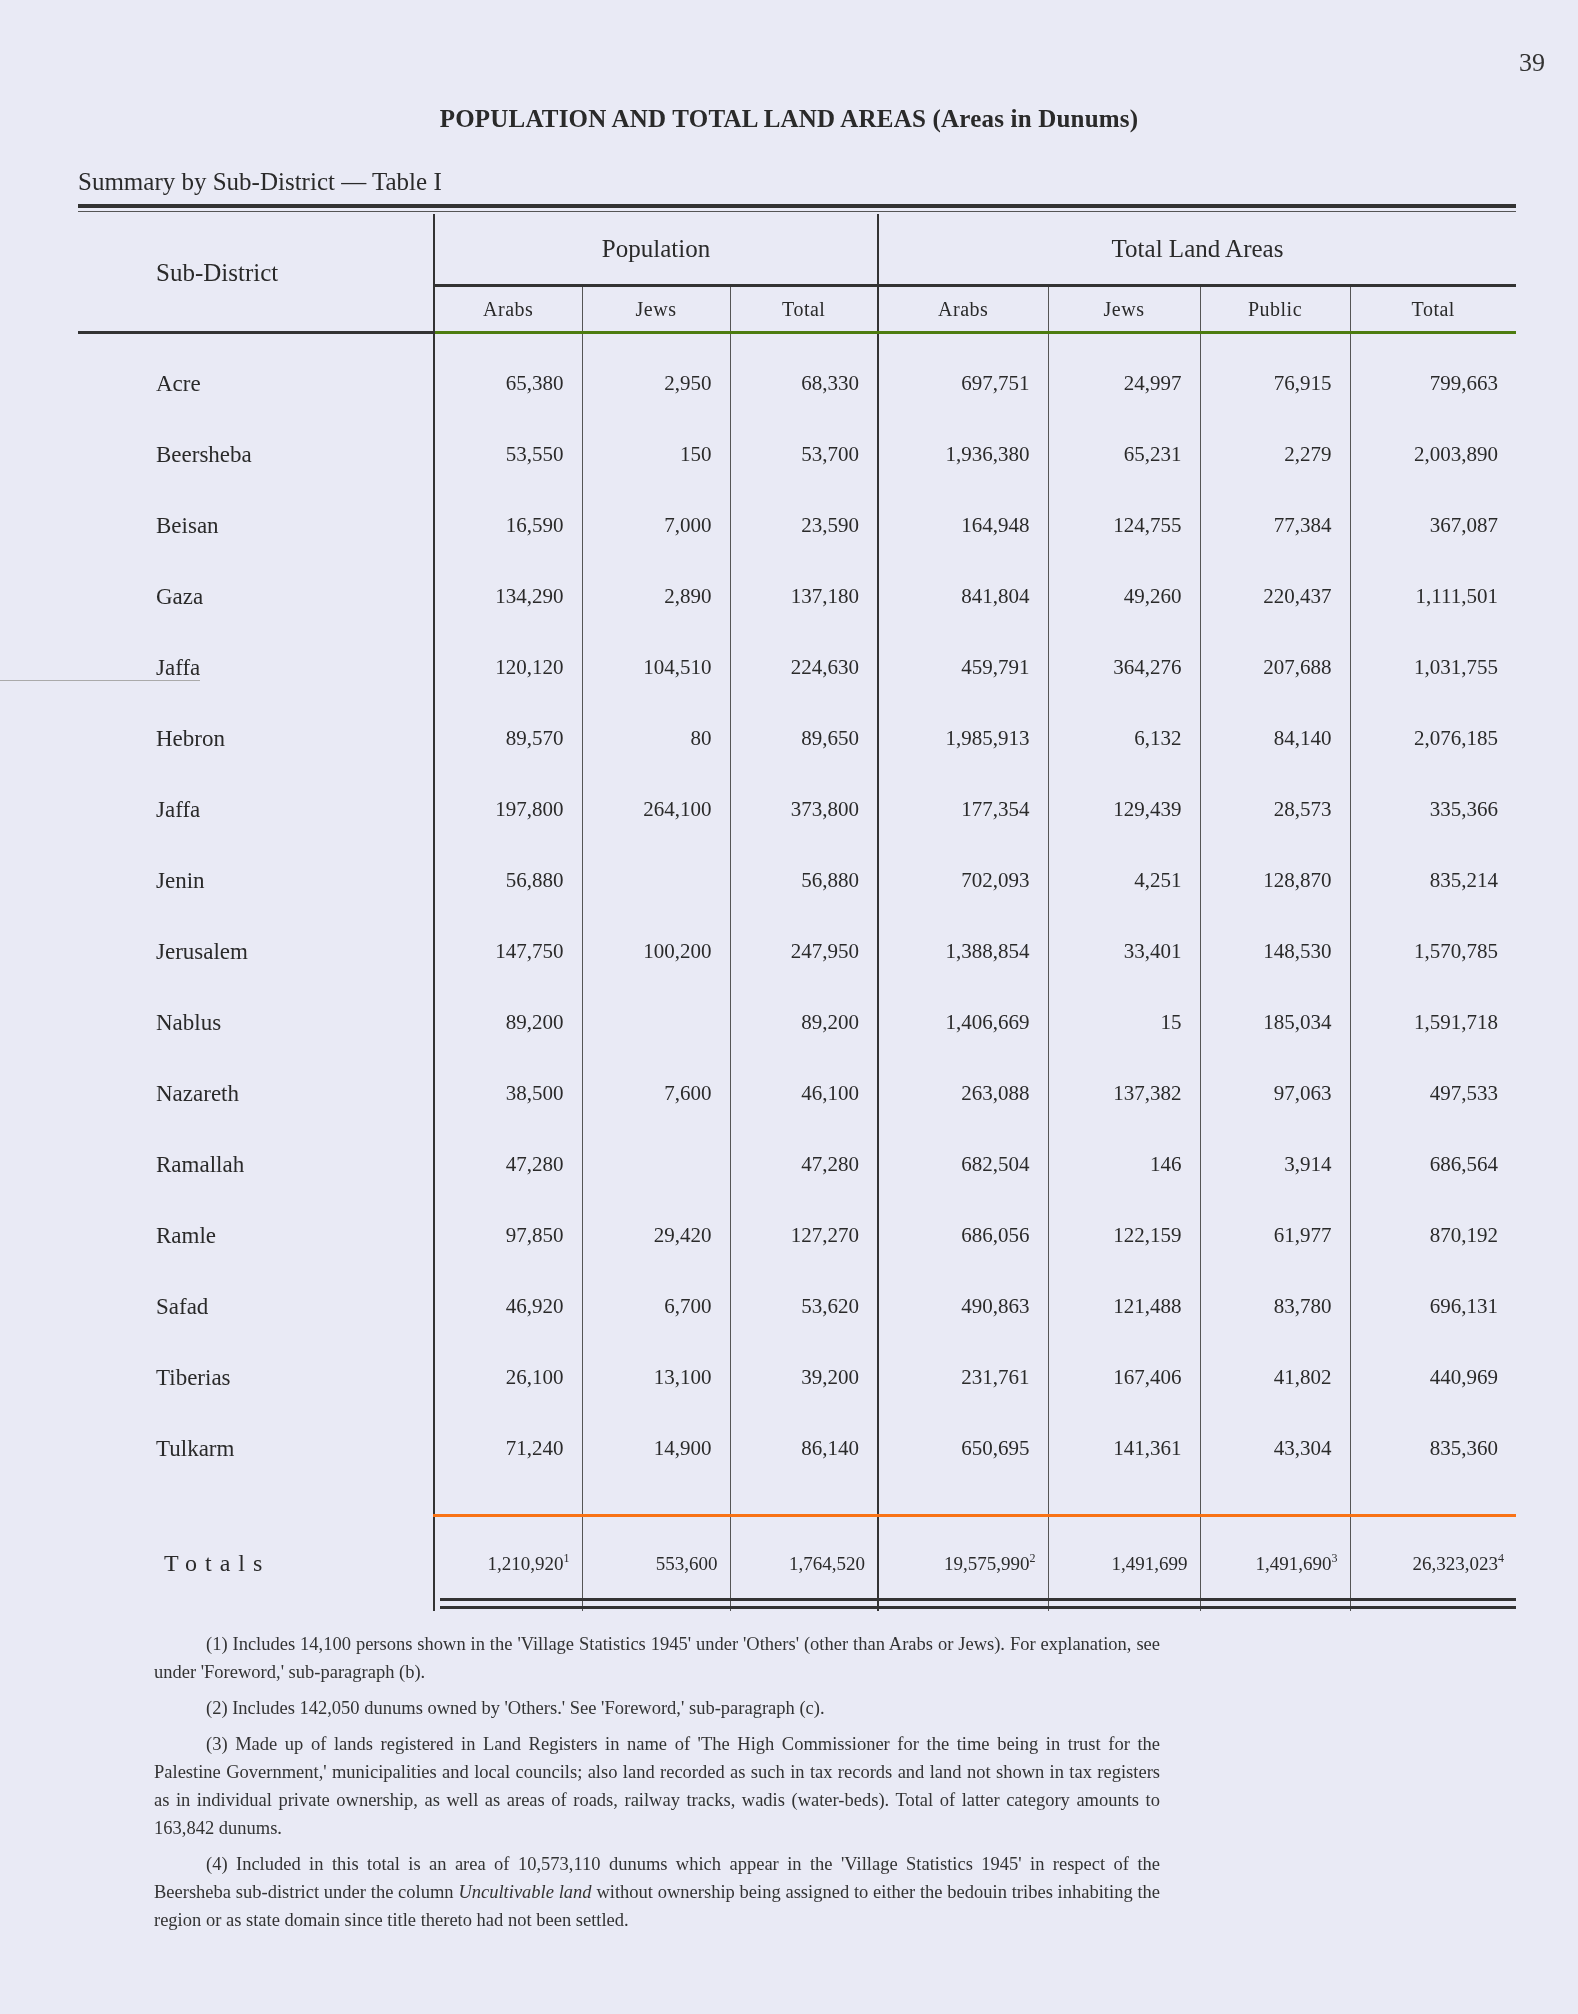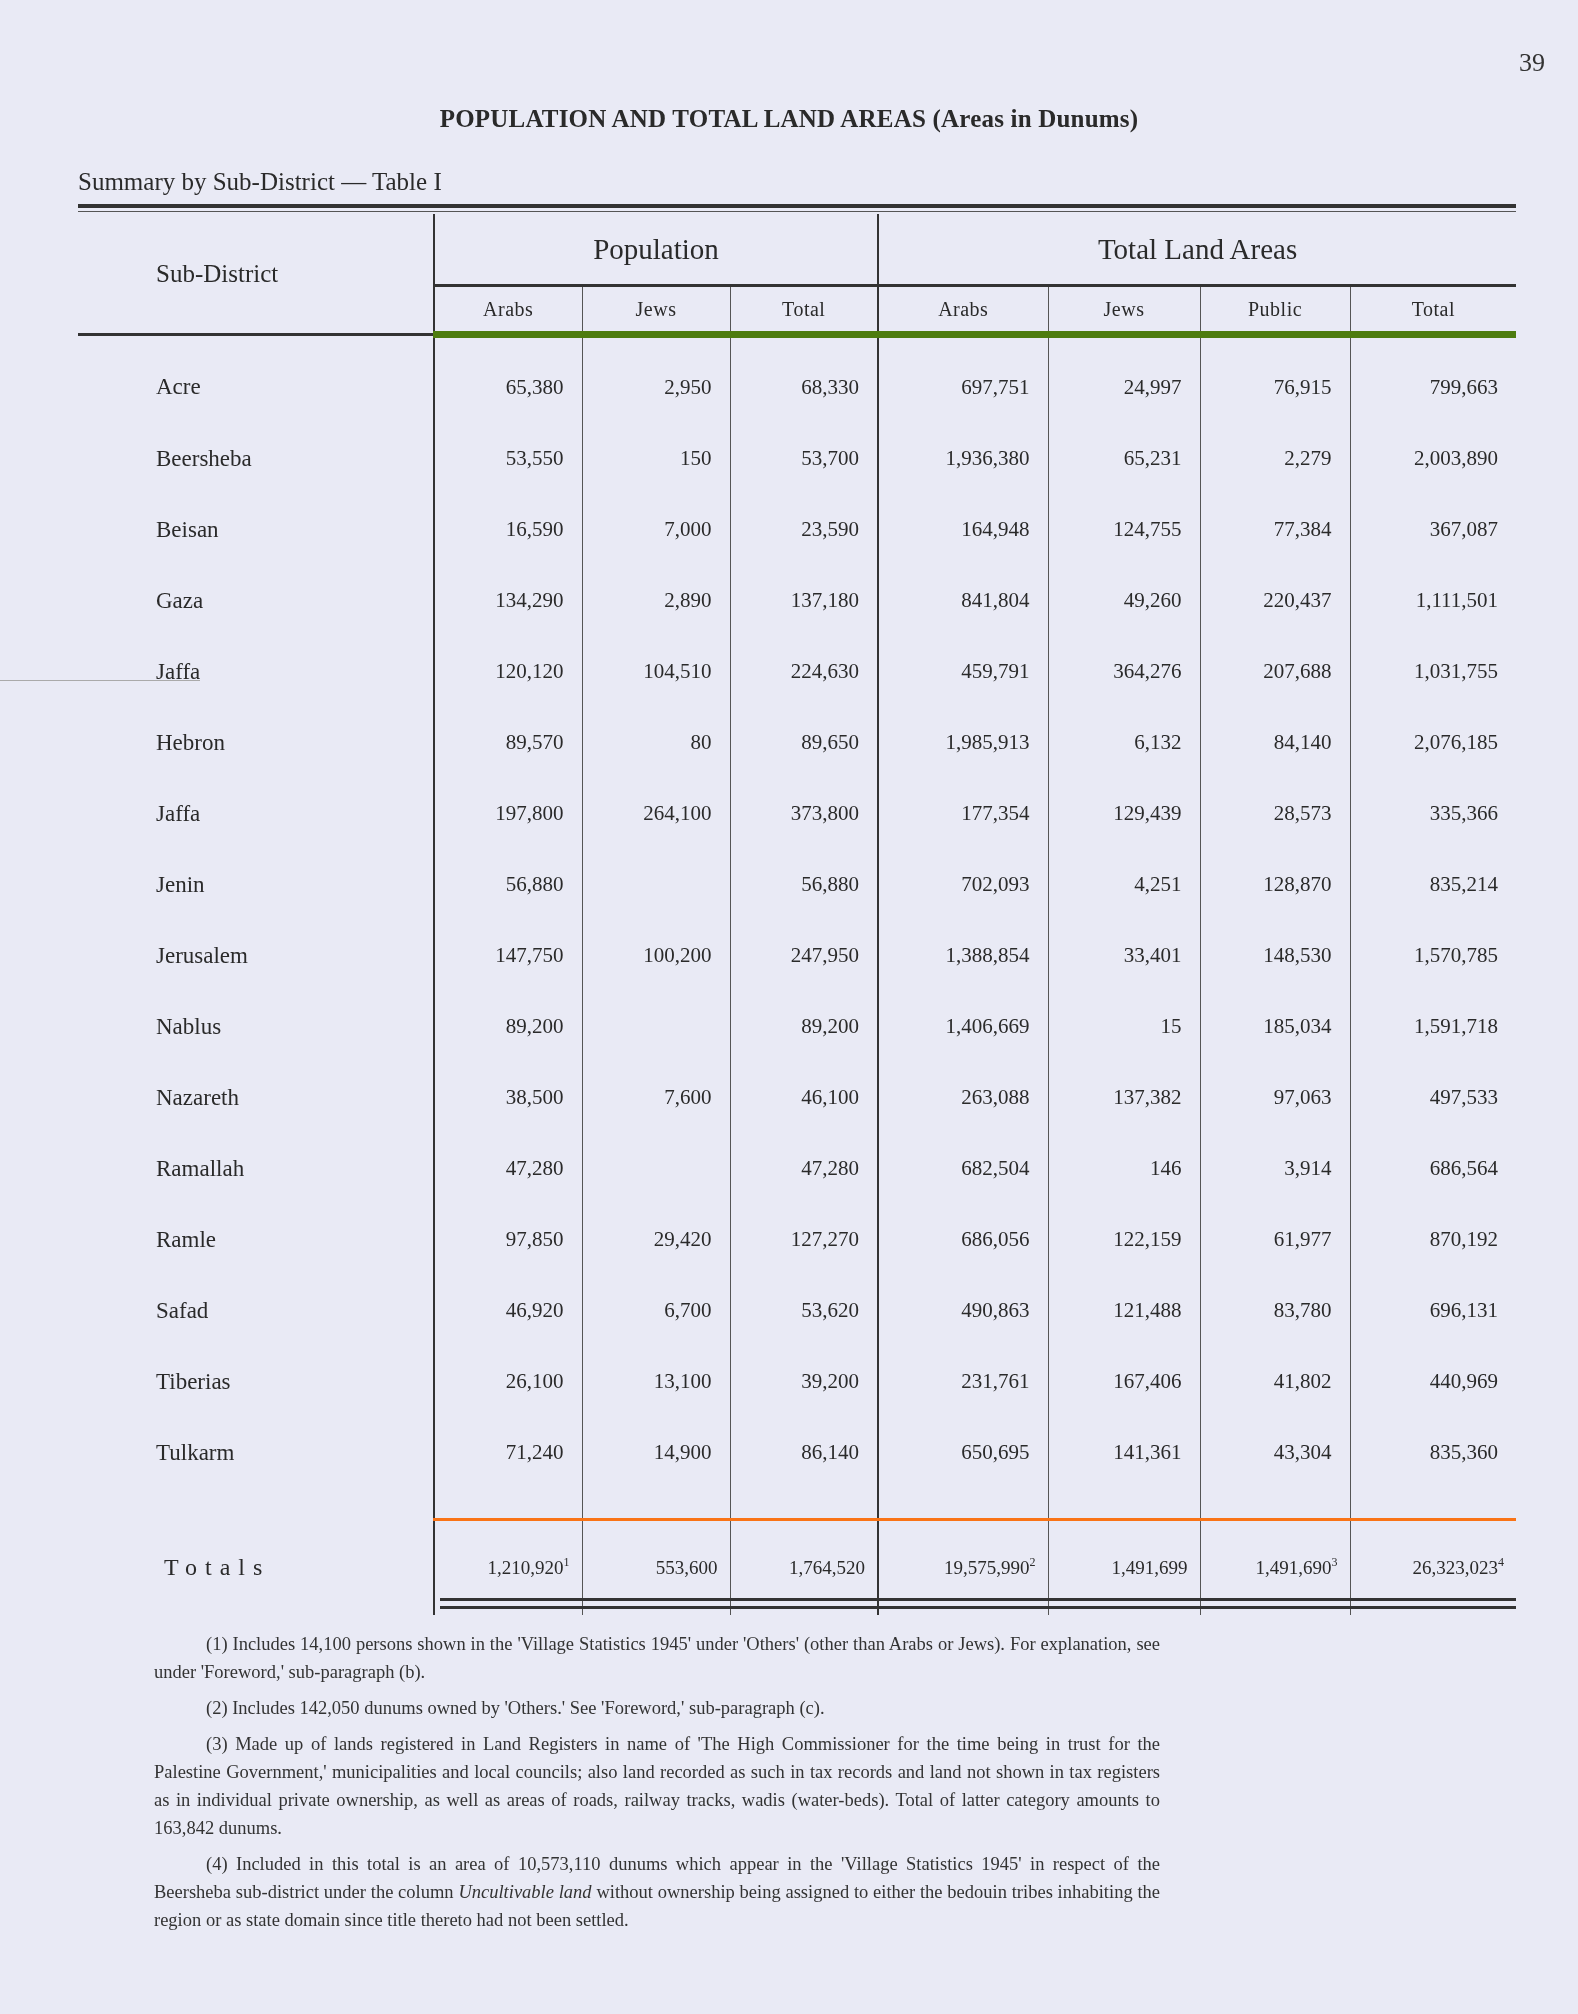--- a/index.html
+++ b/index.html
@@ -35,23 +35,23 @@
   table.main td, table.main th { padding: 0; }
   col.c-name { width: 356px; }
   col.c-pa { width: 148px; }
   col.c-pj { width: 148px; }
   col.c-pt { width: 148px; }
   col.c-la { width: 170px; }
   col.c-lj { width: 152px; }
   col.c-lp { width: 150px; }
   col.c-lt { width: 166px; }
 
-  .h-group { height: 70px; font-weight: normal; font-size: 29px; text-align: center; vertical-align: middle; }
+  .h-group { height: 70px; font-weight: normal; font-size: 25px; text-align: center; vertical-align: middle; }
   .h-name { font-weight: normal; font-size: 25px; text-align: left; padding-left: 78px !important; vertical-align: middle; border-bottom: 3px solid #333; }
-  .h-sub { height: 44px; font-weight: normal; font-size: 20px; border-top: 3px solid #333; border-bottom: 7px solid #4d7c0f; letter-spacing: 0.5px; margin-left: 15px; }
+  .h-sub { height: 44px; font-weight: normal; font-size: 20px; border-top: 3px solid #333; border-bottom: 3px solid #4d7c0f; letter-spacing: 0.5px; margin-left: 15px; }
   .vl { border-left: 2px solid #333; }
   .vthin { border-left: 1px solid #555; }
 
   tr.data-row td { height: 71px; vertical-align: middle; }
   tr.first-data td { padding-top: 14px; }
   td.name { padding-left: 78px !important; font-size: 23px; text-align: left; }
   td.num { text-align: right; padding-right: 18px !important; font-size: 21px; }
 
   tr.spacer td { height: 30px; }
   tr.totals td { height: 94px; border-top: 3px solid #f97316; vertical-align: middle; }

